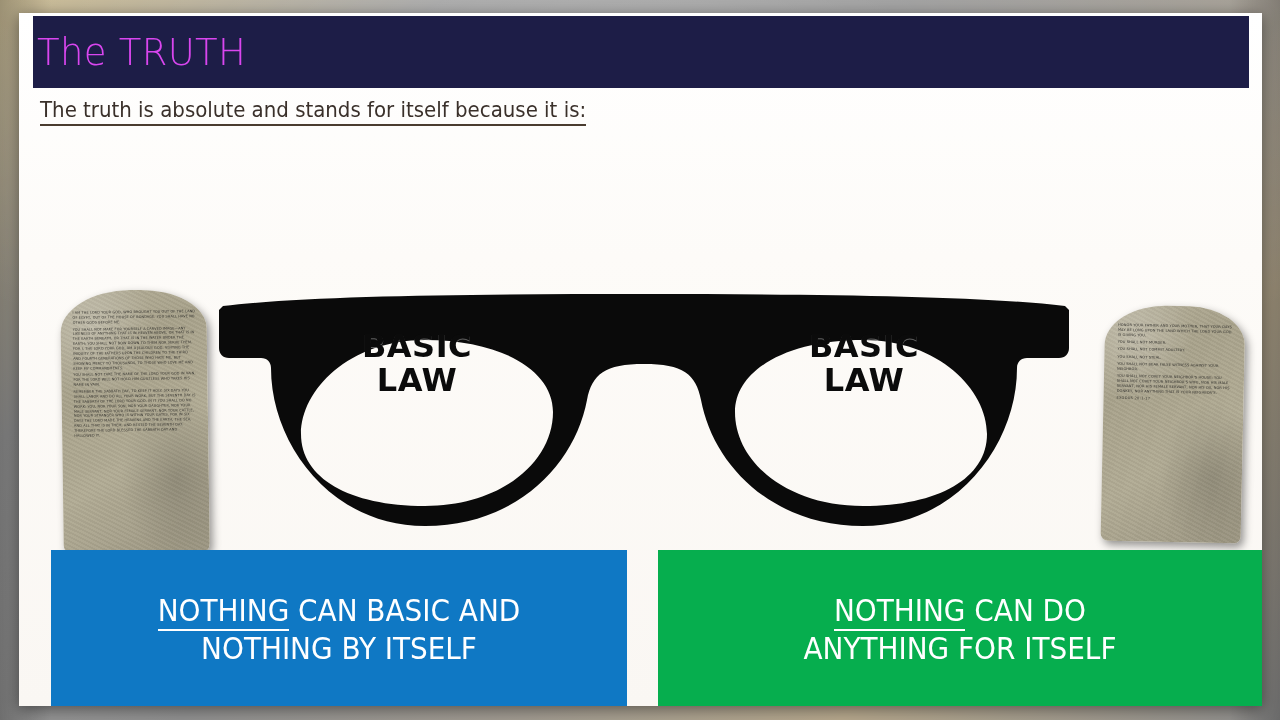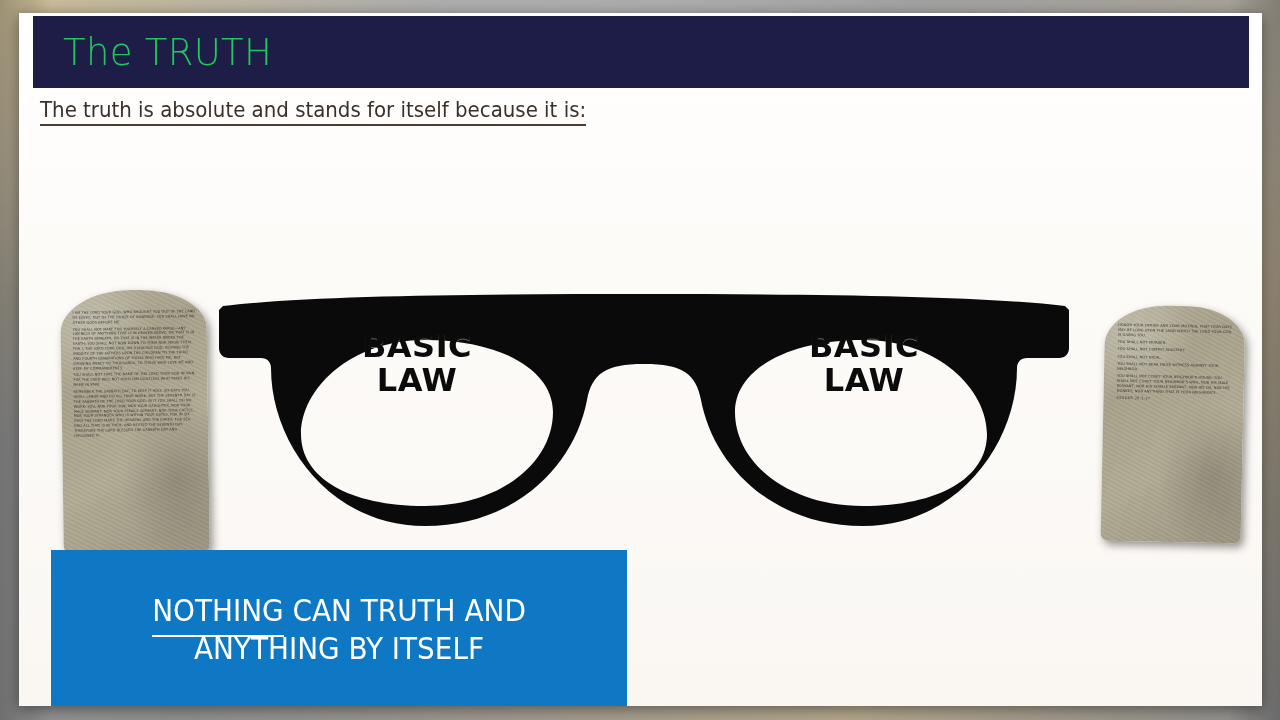--- a/index.html
+++ b/index.html
@@ -53,25 +53,25 @@
     position: absolute;
     left: 14px;
     top: 3px;
     width: 1216px;
     height: 72px;
     background: #1d1d47;
     display: flex;
     align-items: center;
   }
   .title-bar .title-text {
-    color: #22c55e;
+    color: #d946ef;
     font-size: 37px;
     font-weight: 300;
     letter-spacing: 0.3px;
-    margin-left: 30px;
+    margin-left: 4px;
     font-family: "DejaVu Sans", sans-serif;
     font-stretch: condensed;
     white-space: nowrap;
   }
 
   
   .subtitle {
     position: absolute;
     left: 21px;
     top: 84px;
@@ -184,21 +184,21 @@
     text-align: center;
     color: #ffffff;
     font-family: "DejaVu Sans", sans-serif;
     font-stretch: condensed;
     font-size: 31px;
     line-height: 1.24;
     padding: 6px 14px;
   }
   .callout .u {
     border-bottom: 2px solid #ffffff;
-    padding-bottom: 7px;
+    padding-bottom: 1px;
   }
   #callout-blue {
     left: 32px;
     top: 537px;
     width: 576px;
     height: 158px;
     background: #0f78c4;
   }
   #callout-green {
     left: 639px;
@@ -289,20 +289,26 @@
       <div>BASIC</div>
       <div>LAW</div>
     </div>
     <div class="lens-label" id="lens-label-right">
       <div>BASIC</div>
       <div>LAW</div>
     </div>
 
     <div class="callout" id="callout-blue">
       <div>
-        <span class="u">NOTHING</span><span> CAN TRUTH AND</span><br>
-        <span>ANYTHING BY ITSELF</span>
+        <span class="u">NOTHING</span><span> CAN BASIC AND</span><br>
+        <span>NOTHING BY ITSELF</span>
       </div>
     </div>
 
+    <div class="callout" id="callout-green">
+      <div>
+        <span class="u">NOTHING</span><span> CAN DO</span><br>
+        <span>ANYTHING FOR ITSELF</span>
+      </div>
+    </div>
 
   </div>
 </div>
 
 </body></html>

